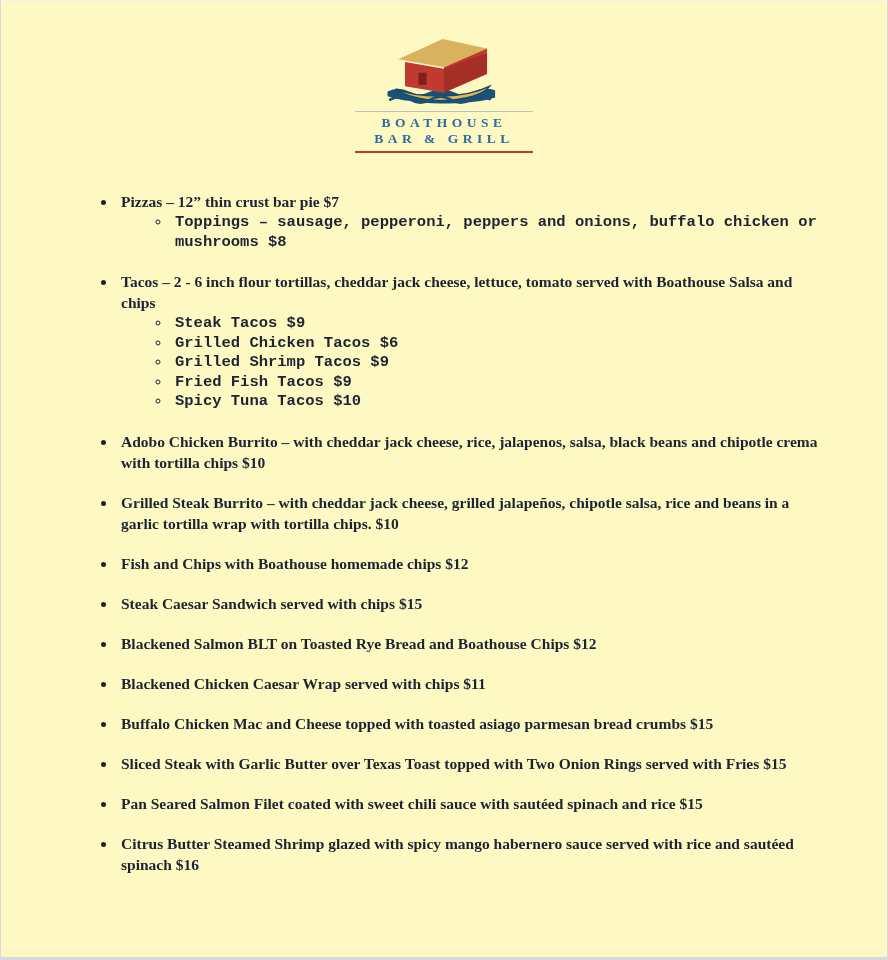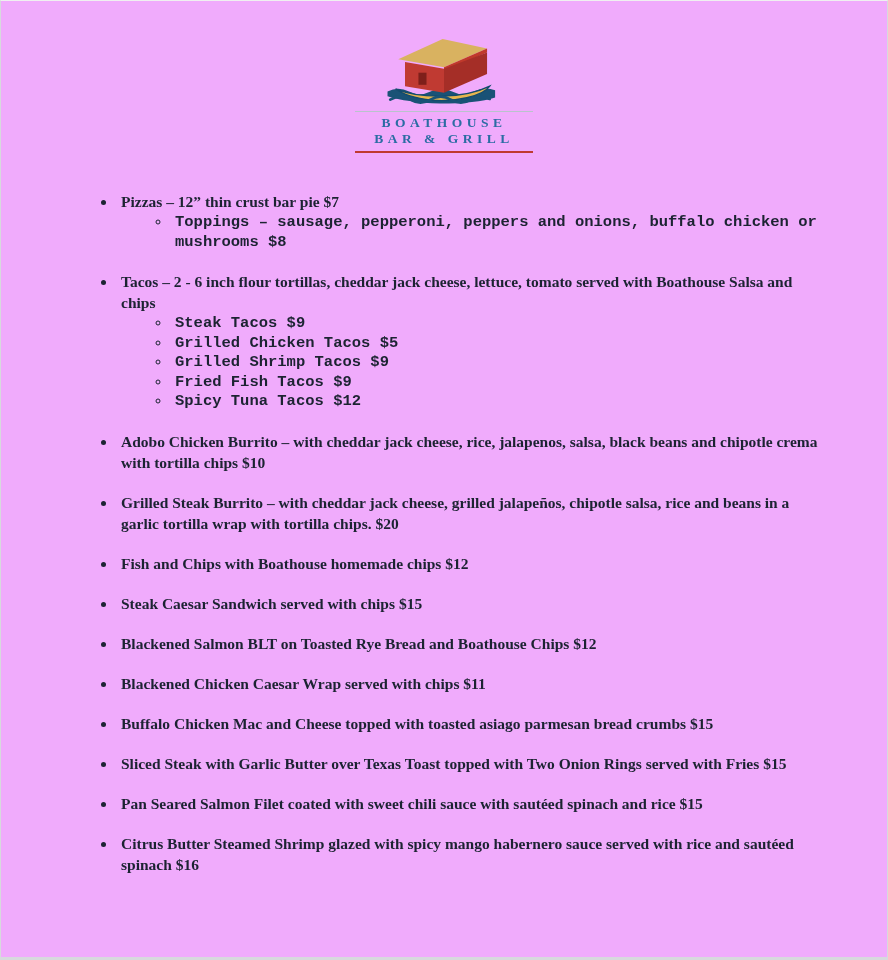--- a/index.html
+++ b/index.html
@@ -6,21 +6,21 @@
     margin: 0;
     padding: 0;
     background: #ffffff;
     font-family: "Liberation Serif", serif;
   }
   .page {
     position: relative;
     width: 888px;
     height: 960px;
     box-sizing: border-box;
-    background: #f0abfc;
+    background: #fef9c3;
     border-left: 1px solid var(--paper_edge, #d7d9dd);
     border-right: 1px solid var(--paper_edge, #d7d9dd);
     border-bottom: 3px solid var(--paper_edge, #d7d9dd);
     border-top: 1px solid #f0f0f0;
     overflow: hidden;
     color: var(--ink, #1c2332);
   }
   
   .logo {
     display: flex;
@@ -115,33 +115,33 @@
         <span>Pizzas – 12” thin crust bar pie $7</span>
         <ul class="sub">
           <li class="subitem"><span>Toppings – sausage, pepperoni, peppers and onions, buffalo chicken or mushrooms $8</span></li>
         </ul>
       </li>
 
       <li class="item">
         <span>Tacos – 2 - 6 inch flour tortillas, cheddar jack cheese, lettuce, tomato served with Boathouse Salsa and chips</span>
         <ul class="sub">
           <li class="subitem"><span>Steak Tacos $9</span></li>
-          <li class="subitem"><span>Grilled Chicken Tacos $5</span></li>
+          <li class="subitem"><span>Grilled Chicken Tacos $6</span></li>
           <li class="subitem"><span>Grilled Shrimp Tacos $9</span></li>
           <li class="subitem"><span>Fried Fish Tacos $9</span></li>
-          <li class="subitem"><span>Spicy Tuna Tacos $12</span></li>
+          <li class="subitem"><span>Spicy Tuna Tacos $10</span></li>
         </ul>
       </li>
 
       <li class="item">
         <span>Adobo Chicken Burrito – with cheddar jack cheese, rice, jalapenos, salsa, black beans and chipotle crema with tortilla chips $10</span>
       </li>
 
       <li class="item">
-        <span>Grilled Steak Burrito – with cheddar jack cheese, grilled jalapeños, chipotle salsa, rice and beans in a garlic tortilla wrap with tortilla chips. $20</span>
+        <span>Grilled Steak Burrito – with cheddar jack cheese, grilled jalapeños, chipotle salsa, rice and beans in a garlic tortilla wrap with tortilla chips. $10</span>
       </li>
 
       <li class="item">
         <span>Fish and Chips with Boathouse homemade chips $12</span>
       </li>
 
       <li class="item">
         <span>Steak Caesar Sandwich served with chips $15</span>
       </li>
 

